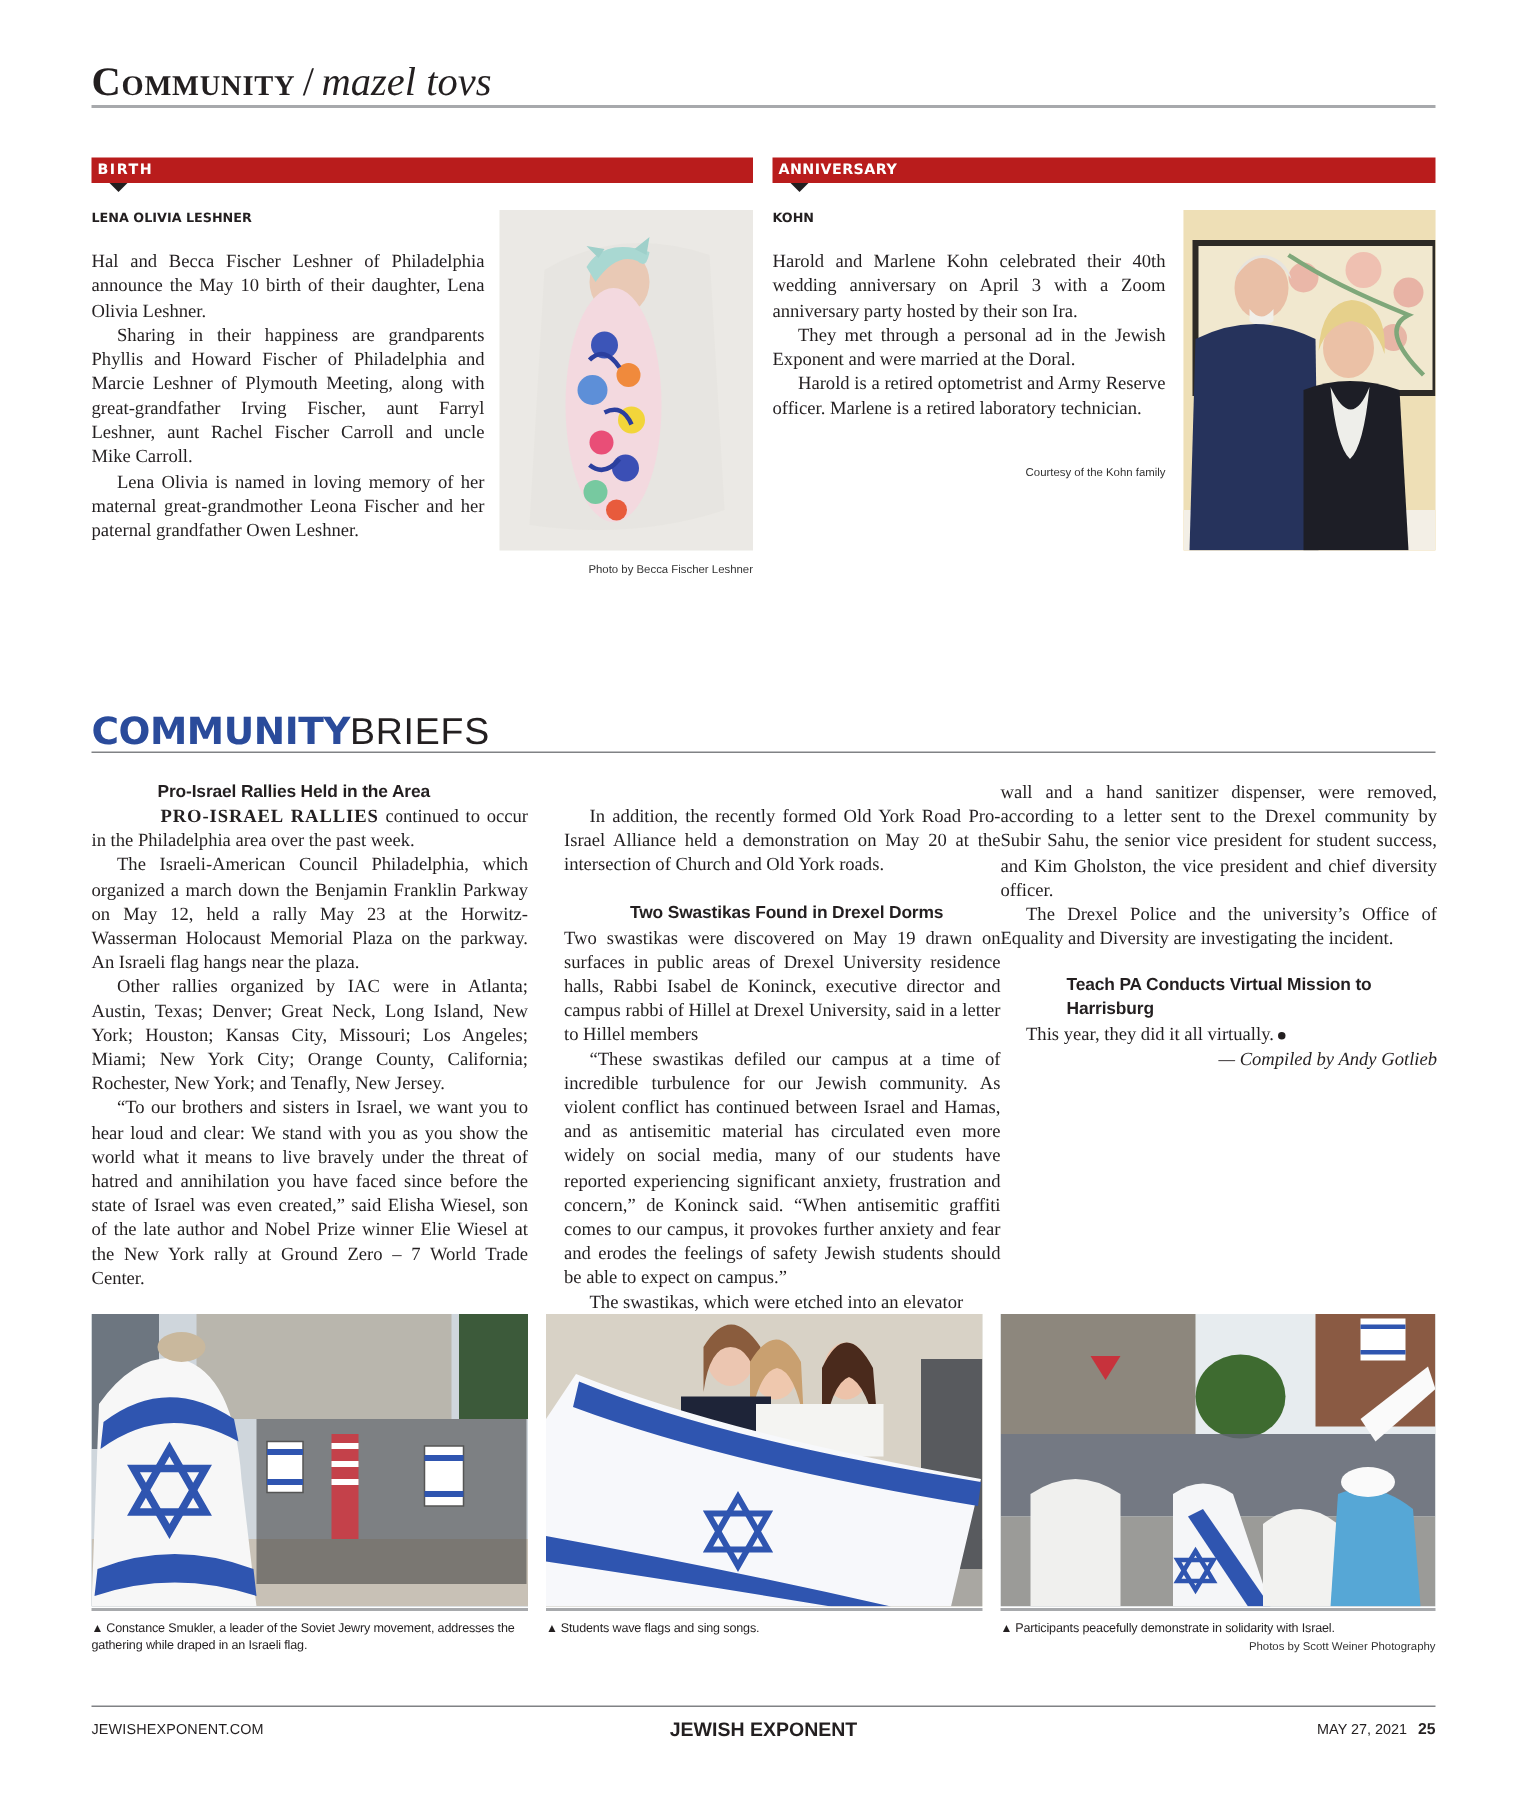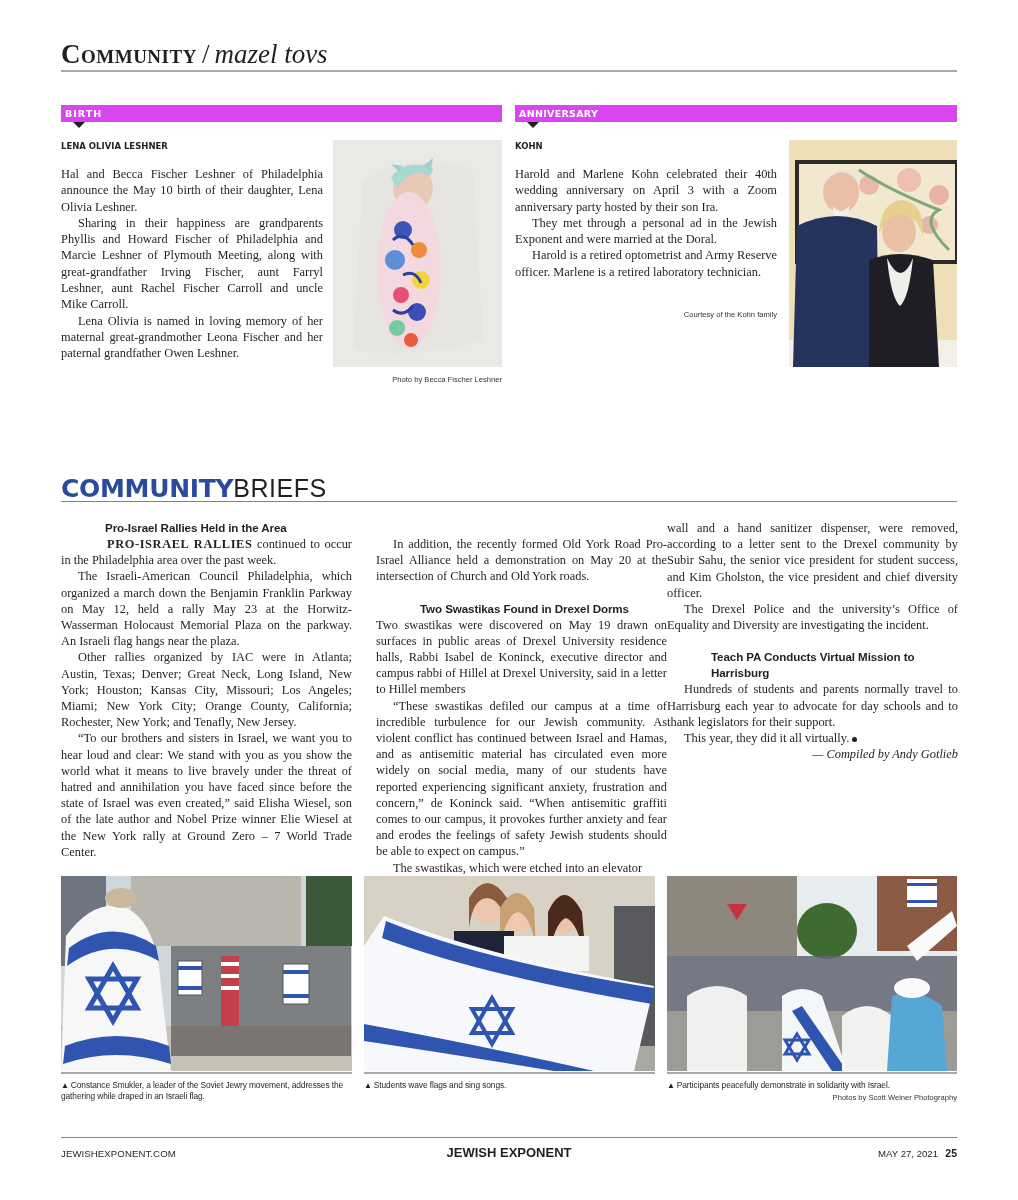--- a/index.html
+++ b/index.html
@@ -9,21 +9,21 @@
   .abs { position: absolute; }
 
   
   .section-title { left: 61px; top: 38px; font-size: 27px; line-height: 32px; color: #231f20; white-space: nowrap; }
   .section-title .cap { font-variant: small-caps; font-weight: bold; letter-spacing: 0.5px; }
   .section-title .slash { margin: 0 5px; }
   .section-title .it { font-style: italic; }
   .rule-top { left: 61px; top: 70px; width: 896px; height: 2px; background: #a7a9ac; }
 
   
-  .label-bar { height: 17px; background: #d946ef; color: #fff; font-family: "DejaVu Sans", sans-serif; font-weight: bold; font-size: 9.5px; line-height: 17px; padding-left: 4px; letter-spacing: 1px; }
+  .label-bar { height: 17px; background: #b91c1c; color: #fff; font-family: "DejaVu Sans", sans-serif; font-weight: bold; font-size: 9.5px; line-height: 17px; padding-left: 4px; letter-spacing: 1px; }
   .label-bar::after { content: ""; position: absolute; left: 12px; bottom: -6px; border-left: 6px solid transparent; border-right: 6px solid transparent; border-top: 6px solid #231f20; }
   .bar-birth { left: 61px; top: 105px; width: 441px; }
   .bar-anniv { left: 515px; top: 105px; width: 442px; letter-spacing: 0.3px; }
 
   .name-head { font-family: "DejaVu Sans", sans-serif; font-weight: bold; font-size: 8.5px; line-height: 12px; color: #231f20; }
   .nh-birth { left: 61px; top: 140px; }
   .nh-anniv { left: 515px; top: 140px; }
 
   .body-text { font-size: 12.4px; line-height: 16.3px; text-align: justify; color: #231f20; hyphens: manual; }
   .body-text p { text-indent: 0; }
@@ -164,21 +164,20 @@
   <div class="head sp">Two Swastikas Found in Drexel Dorms</div>
   <p>Two swastikas were discovered on May 19 drawn on surfaces in public areas of Drexel University residence halls, Rabbi Isabel de Koninck, executive director and campus rabbi of Hillel at Drexel University, said in a letter to Hillel members</p>
   <p class="ind">“These swastikas defiled our campus at a time of incredible turbulence for our Jewish community. As violent conflict has continued between Israel and Hamas, and as antisemitic material has circulated even more widely on social media, many of our students have reported experiencing significant anxiety, frustration and concern,” de Koninck said. “When antisemitic graffiti comes to our campus, it provokes further anxiety and fear and erodes the feelings of safety Jewish students should be able to expect on campus.”</p>
   <p class="ind">The swastikas, which were etched into an elevator</p>
 </div>
 
 <div class="abs col col3">
   <p>wall and a hand sanitizer dispenser, were removed, according to a letter sent to the Drexel community by Subir Sahu, the senior vice president for student success, and Kim Gholston, the vice president and chief diversity officer.</p>
   <p class="ind">The Drexel Police and the university’s Office of Equality and Diversity are investigating the incident.</p>
   <div class="head sp">Teach PA Conducts Virtual Mission to Harrisburg</div>
-  <p class="ind">Hundreds of students and parents normally travel to Harrisburg each year to advocate for day schools and to thank legislators for their support.</p>
   <p class="ind"><span>This year, they did it all virtually.</span><span class="dot"></span></p>
   <p class="byline">— Compiled by Andy Gotlieb</p>
 </div>
 
 <div class="abs photo bphoto bp1" title="Woman draped in an Israeli flag addressing a crowd holding signs at a rally">
   <svg width="291" height="195" viewBox="0 0 291 195">
     <rect width="291" height="195" fill="#cfd6dc"></rect>
     <rect x="70" y="0" width="170" height="70" fill="#b9b6ad"></rect>
     <rect x="0" y="0" width="45" height="90" fill="#6d7680"></rect>
     <rect x="245" y="0" width="46" height="70" fill="#3c5a3a"></rect>

